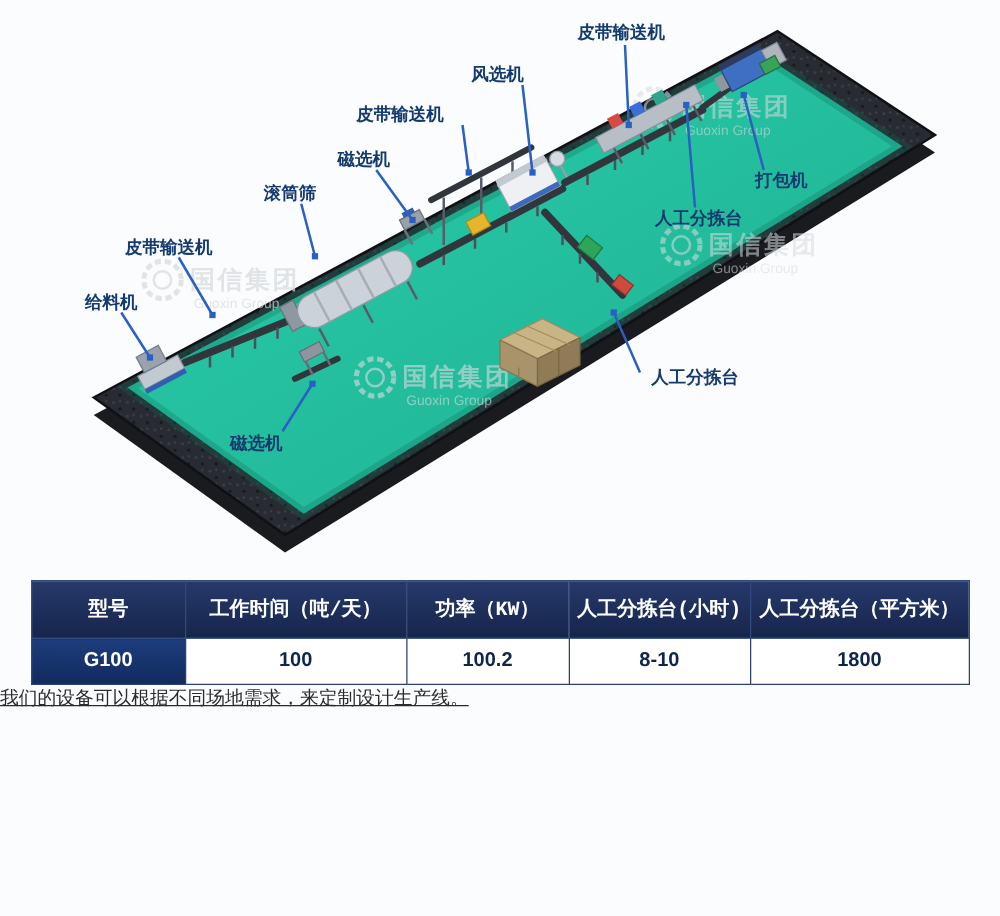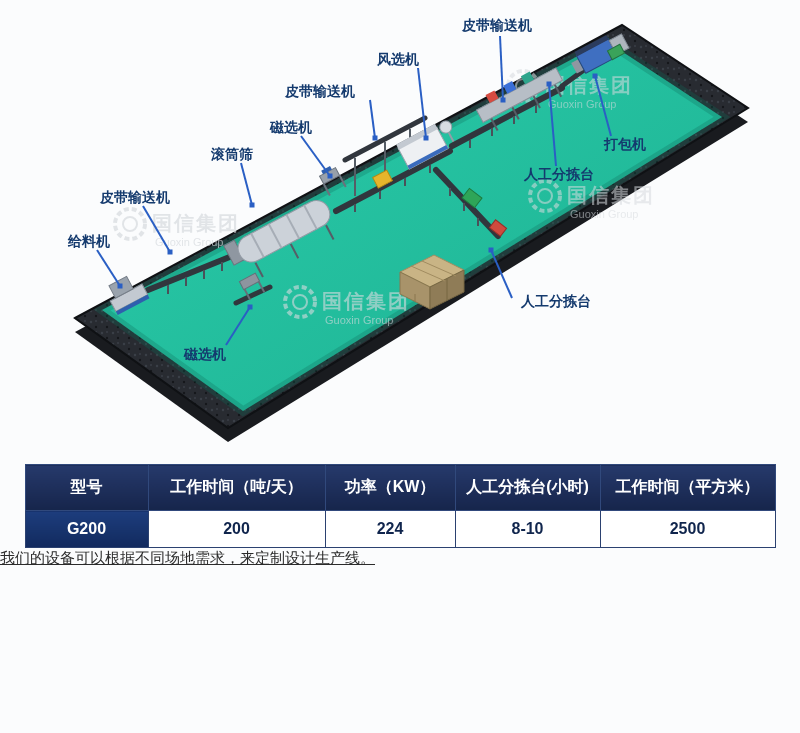--- a/index.html
+++ b/index.html
@@ -27,21 +27,21 @@
   .wm-cn{font-size:20px;font-weight:bold;fill:#d7dbdf;letter-spacing:2px;}
   .wm-en{font-size:11px;fill:#d7dbdf;}
 
   
   .spec-table{
     width:750px;margin:4px auto 0 auto;border-collapse:collapse;table-layout:fixed;
   }
   .spec-table th{
     background:linear-gradient(#26396b,#16254b);
     color:#ffffff;font-size:16px;font-weight:bold;
-    padding:12px 4px;border:1px solid #31497c;text-align:center;
+    padding:12px 4px;border:1px solid #31497c;text-align:center;font-family:Liberation Mono, monospace;
   }
   .spec-table td{
     background:#ffffff;color:#10254d;font-weight:bold;font-size:16px;
     text-align:center;padding:9px 4px;border:1px solid #2b4170;
   }
   .spec-table td.model{
     background:linear-gradient(#1d3d7d,#122a5e);
     color:#ffffff;
   }
   .caption{
@@ -296,29 +296,29 @@
         <col style="width:130px">
       <col style="width:145px">
         <col style="width:175px">
     </colgroup>
     <thead>
       <tr>
         <th>型号</th>
         <th>工作时间（吨/天）</th>
         <th>功率（KW）</th>
         <th>人工分拣台(小时)</th>
-        <th>工作时间（平方米）</th>
+        <th>人工分拣台（平方米）</th>
       </tr>
     </thead>
     <tbody>
       <tr>
-        <td class="model">G200</td>
-        <td>200</td>
-        <td>224</td>
+        <td class="model">G100</td>
+        <td>100</td>
+        <td>100.2</td>
         <td>8-10</td>
-        <td>2500</td>
+        <td>1800</td>
       </tr>
     </tbody>
   </table>
 
   <div class="caption">我们的设备可以根据不同场地需求，来定制设计生产线。</div>
 
 </div>
 
 </body></html>

